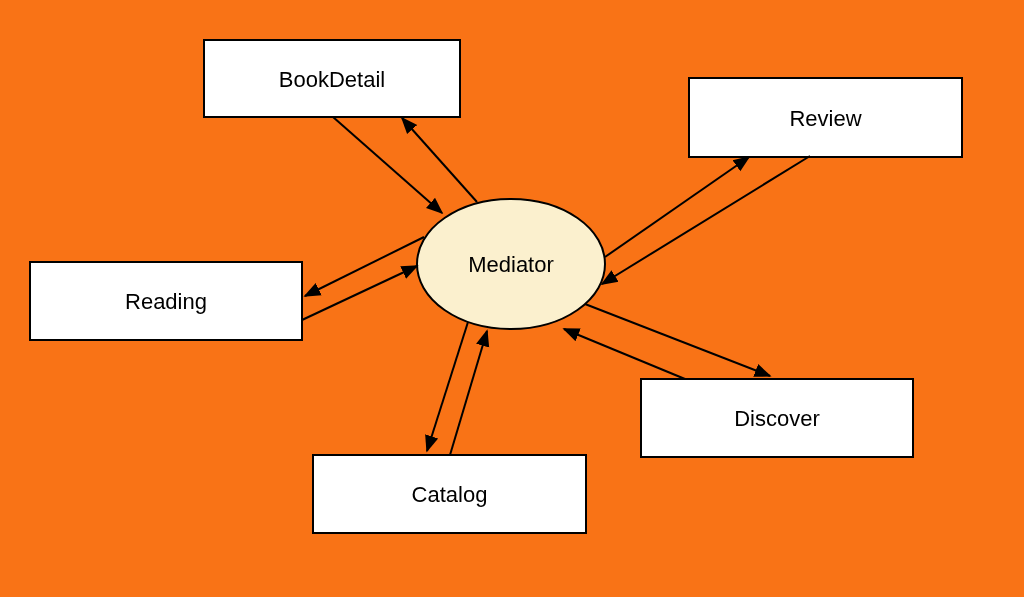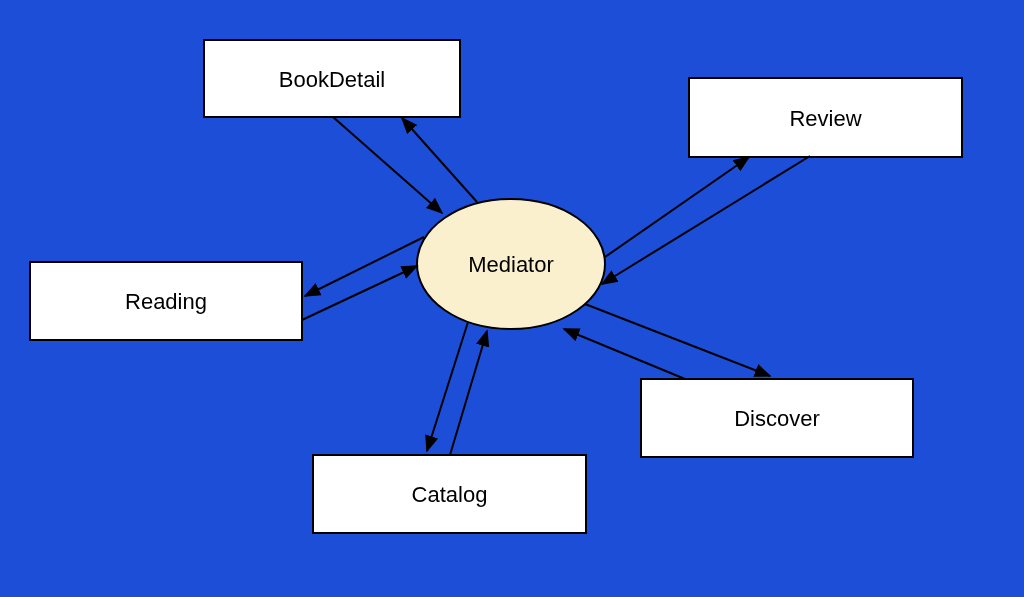--- a/index.html
+++ b/index.html
@@ -8,21 +8,21 @@
     background: #ffffff;
     width: 1024px;
     height: 597px;
     overflow: hidden;
     font-family: "Liberation Sans", sans-serif;
   }
   .page {
     position: relative;
     width: 1024px;
     height: 597px;
-    background: #1d4ed8;
+    background: #f97316;
   }
   svg { display: block; }
   .node-label {
     font-family: "Liberation Sans", sans-serif;
     font-size: 22px;
     fill: #000000;
     text-anchor: middle;
   }
 </style>
 </head>

